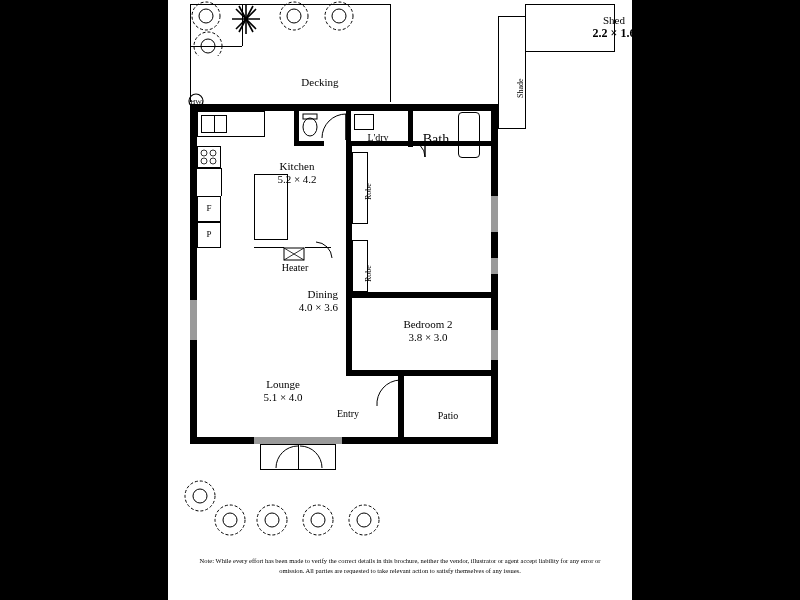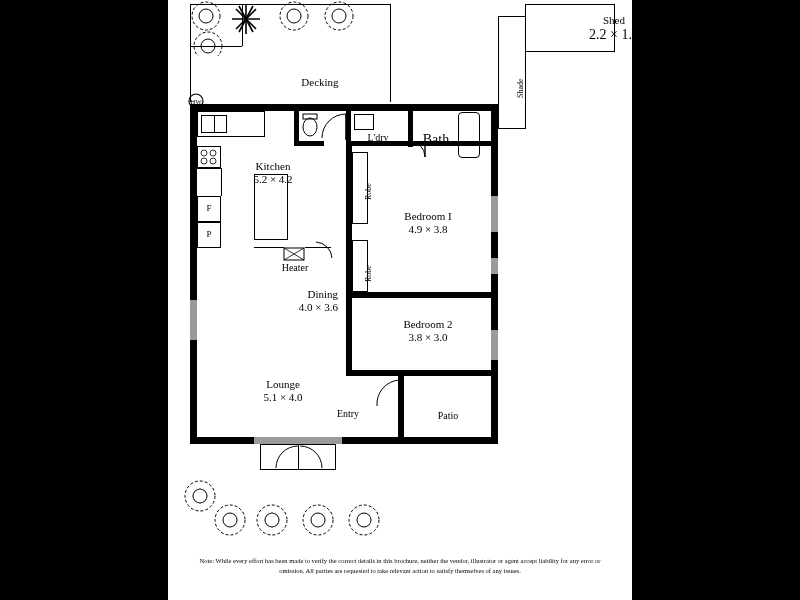--- a/index.html
+++ b/index.html
@@ -52,21 +52,21 @@
       </g>
     </svg>
 
     <div class="lbl room" style="left:112px;top:76px;width:80px;">
       <span class="l1">Decking</span>
     </div>
 
     <div class="box" style="left:357px;top:4px;width:90px;height:48px;"></div>
     <div class="lbl room" style="left:357px;top:14px;width:90px;margin-left:44px;">
       <span class="l1">Shed</span>
-      <span class="l2 small" style="font-size:14px;">2.2 × 1.6</span>
+      <span class="l2 small" style="font-size:12px;font-weight:bold;">2.2 × 1.6</span>
     </div>
 
     <div class="thin" style="left:357px;top:52px;width:1px;height:76px;"></div>
     <div class="thin" style="left:330px;top:128px;width:28px;height:1px;"></div>
     <div class="thin" style="left:330px;top:16px;width:1px;height:112px;"></div>
     <div class="thin" style="left:330px;top:16px;width:27px;height:1px;"></div>
     <div class="rotlbl" style="left:348px;top:98px;">
       <span>Shade</span>
     </div>
 
@@ -110,21 +110,21 @@
     <div class="box" style="left:29px;top:222px;width:24px;height:26px;"></div>
     <div class="lbl tiny" style="left:29px;top:229px;width:24px;font-size:9px;">
       <span>P</span>
     </div>
 
     <div class="thin" style="left:53px;top:168px;width:1px;height:28px;"></div>
     <div class="thin" style="left:29px;top:168px;width:25px;height:1px;"></div>
 
     <div class="box" style="left:86px;top:174px;width:34px;height:66px;"></div>
 
-    <div class="lbl room" style="left:55px;top:160px;width:100px;">
+    <div class="lbl room" style="left:55px;top:160px;width:100px;padding-left:24px;">
       <span class="l1">Kitchen</span>
       <span class="l2">5.2 × 4.2</span>
     </div>
 
     <svg class="abs" style="left:18px;top:92px;" width="20" height="18" viewBox="0 0 20 18">
       <circle cx="10" cy="9" r="7" fill="none" stroke="#000" stroke-width="1.2"></circle>
       <text x="10" y="12" font-size="7" text-anchor="middle" font-family="Liberation Serif, serif">HW</text>
     </svg>
 
     <div class="wall" style="left:126px;top:111px;width:5px;height:30px;"></div>
@@ -161,24 +161,20 @@
     </svg>
 
     <div class="wall" style="left:178px;top:146px;width:6px;height:105px;"></div>
     <div class="wall" style="left:178px;top:292px;width:152px;height:6px;"></div>
 
     <div class="box" style="left:184px;top:152px;width:16px;height:72px;"></div>
     <div class="rotlbl" style="left:196px;top:200px;">
       <span>Robe</span>
     </div>
 
-    <div class="lbl room" style="left:200px;top:210px;width:120px;">
-      <span class="l1">Bedroom I</span>
-      <span class="l2">4.9 × 3.8</span>
-    </div>
 
     <div class="wall" style="left:178px;top:240px;width:6px;height:136px;"></div>
     <div class="wall" style="left:178px;top:370px;width:152px;height:6px;"></div>
 
     <div class="box" style="left:184px;top:240px;width:16px;height:52px;"></div>
     <div class="rotlbl" style="left:196px;top:282px;">
       <span>Robe</span>
     </div>
 
     <div class="lbl room" style="left:200px;top:318px;width:120px;">

